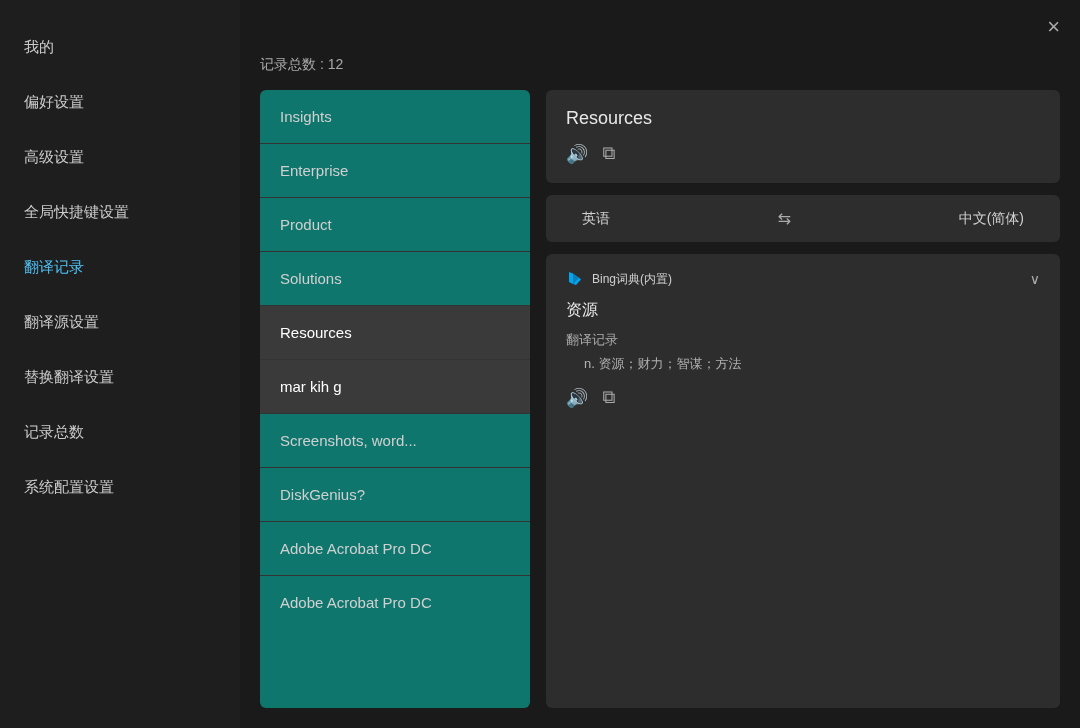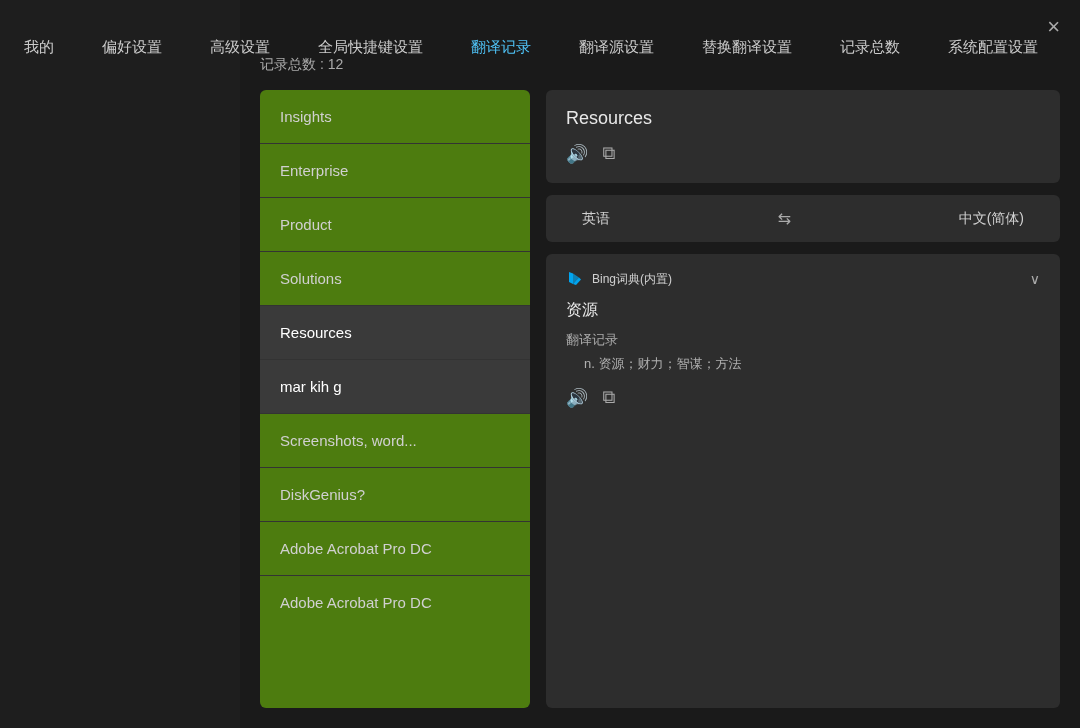--- a/index.html
+++ b/index.html
@@ -15,21 +15,21 @@
 
     
     .sidebar {
       position: absolute;
       left: 0;
       top: 0;
       width: 240px;
       height: 100%;
       background: #1e1e1e;
       display: flex;
-      flex-direction: row;
+      flex-direction: column;
       padding-top: 20px;
     }
     .sidebar-item {
       padding: 18px 24px;
       font-size: 15px;
       color: #cccccc;
       cursor: pointer;
       white-space: nowrap;
     }
     .sidebar-item.active {
@@ -67,21 +67,21 @@
       right: 20px;
       bottom: 20px;
       display: flex;
       gap: 16px;
     }
 
     
     .list-panel {
       width: 270px;
       flex-shrink: 0;
-      background: #4d7c0f;
+      background: #0f766e;
       border-radius: 6px;
       overflow-y: auto;
       scrollbar-width: thin;
       scrollbar-color: #555 #2d2d2d;
     }
     .list-panel::-webkit-scrollbar { width: 6px; }
     .list-panel::-webkit-scrollbar-track { background: #2d2d2d; }
     .list-panel::-webkit-scrollbar-thumb { background: #555; border-radius: 3px; }
 
     .list-item {

